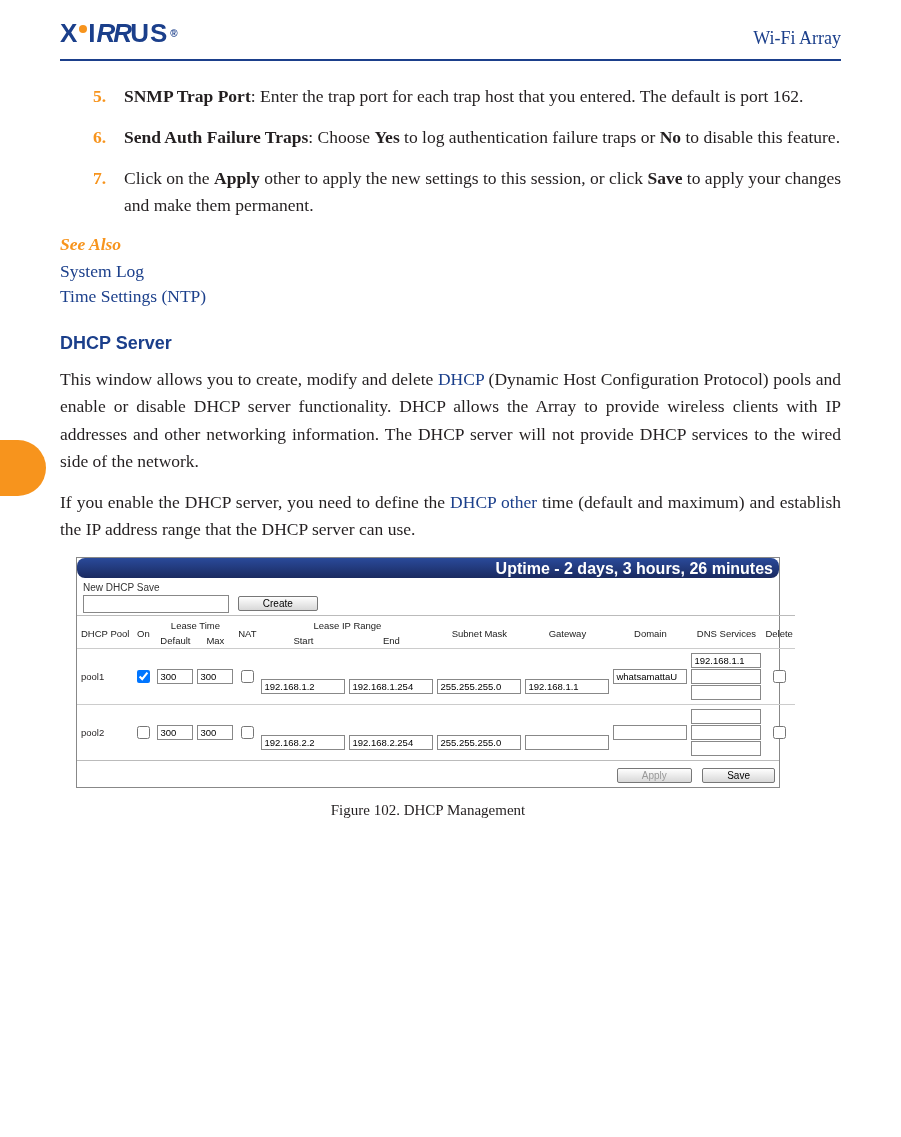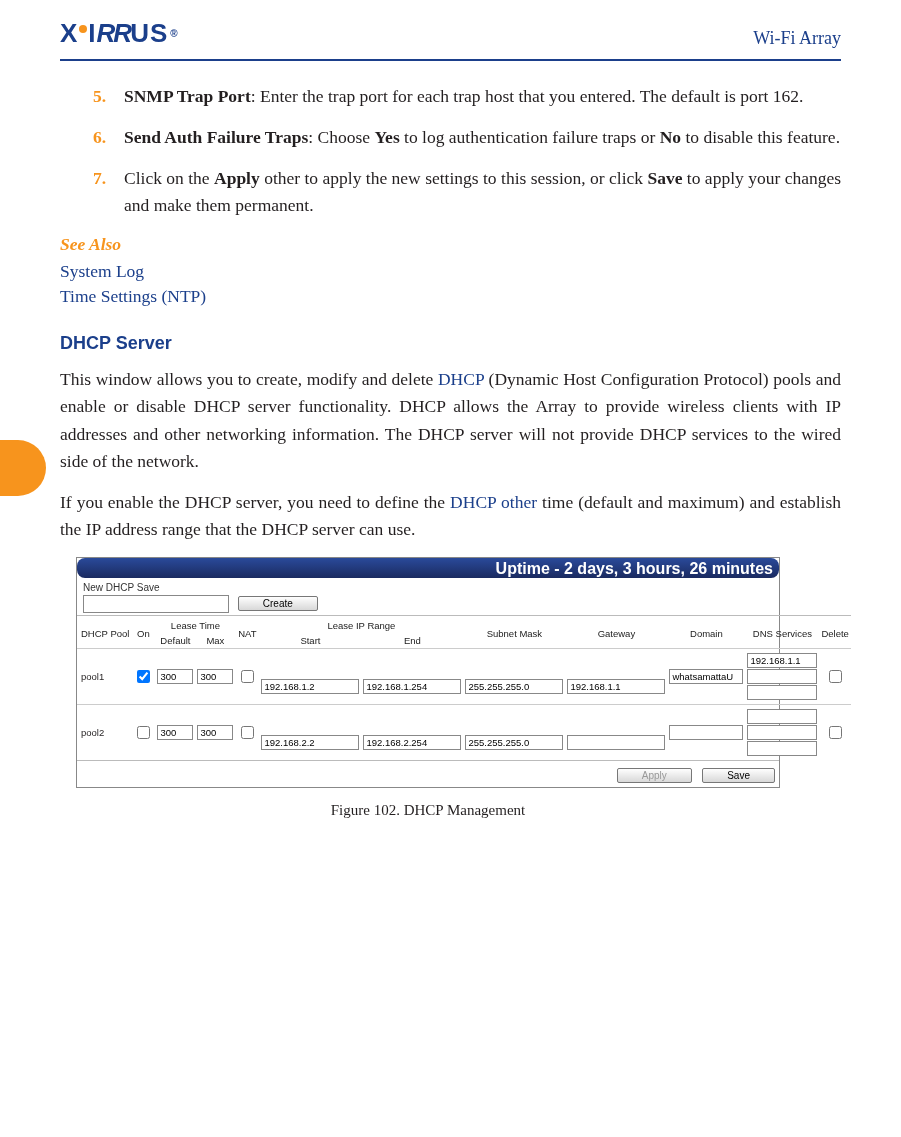--- a/index.html
+++ b/index.html
@@ -174,21 +174,21 @@
   .fig tbody tr { border-top: 1px solid #ccc; }
   .fig td input[type=text] {
     border: 1px solid #888;
     height: 15px;
     font-size: 9.5px;
     padding: 0 2px;
     box-sizing: border-box;
   }
   .w-default { width: 36px; }
   .w-max     { width: 36px; }
-  .w-ip      { width: 98px; margin-top: 20px; }
+  .w-ip      { width: 84px; margin-top: 20px; }
   .w-dom     { width: 74px; }
   .w-dns     { width: 70px; }
   .dns-cell { padding:2px 2px; }
   .dns-cell input { display:block; margin:1px auto; }
   .fig .btnbar {
     border-top: 1px solid #bbb;
     text-align: right;
     padding: 4px 4px;
   }
   .fig .btnbar .apply {

